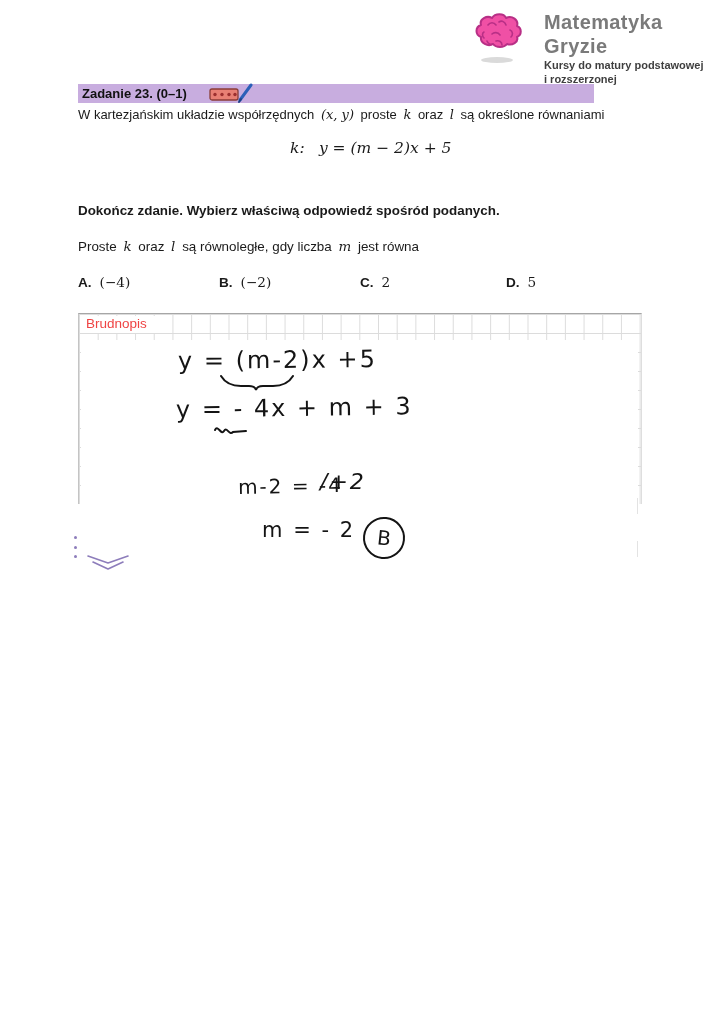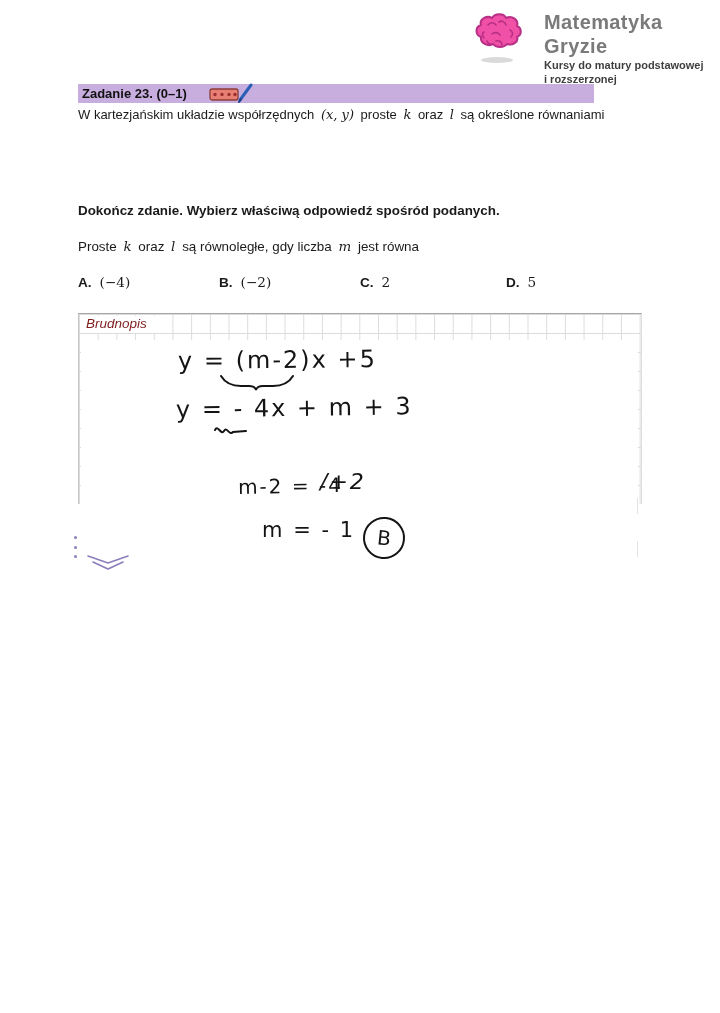--- a/index.html
+++ b/index.html
@@ -36,21 +36,21 @@
   
   .scratch{
     position:absolute;left:78px;top:313px;width:562px;height:190px;
     border-top:1px solid #a6a6a6;border-left:1px solid #c4c4c4;border-right:1px solid #dedede;
     background-image:
       linear-gradient(to right,#dcdcdc 1px,transparent 1px),
       linear-gradient(to bottom,#dcdcdc 1px,transparent 1px);
     background-size:18.7px 19px;
   }
   .scratch-label{
-    position:absolute;left:5px;top:2px;font-style:italic;font-size:13.5px;color:#7f1d1d;
+    position:absolute;left:5px;top:2px;font-size:13.5px;color:#ef4444;
     background:#fff;padding:0 14px 2px 2px;
   }
   .scratch-cover{position:absolute;left:2px;right:3px;top:26px;bottom:0;background:#fff;}
   .edge-artifact{position:absolute;left:637px;width:1px;background:#e3e3e3;}
   
   .hw{position:absolute;font-family:"DejaVu Sans",sans-serif;color:#141414;white-space:nowrap;letter-spacing:2px;z-index:5;}
   .hw1{left:178px;top:346px;font-size:24px;transform:rotate(-.6deg);}
   .hw2{left:176px;top:394px;font-size:24px;transform:rotate(-.8deg);}
   .hw3{left:238px;top:474px;font-size:20px;transform:rotate(-1deg);}
   .hw3note{left:320px;top:469px;font-size:22px;font-style:italic;}
@@ -107,20 +107,24 @@
   <span>W kartezjańskim układzie współrzędnych</span>
   <span class="mi">(x, y)</span>
   <span>proste</span>
   <span class="mi">k</span>
   <span>oraz</span>
   <span class="mi">l</span>
   <span>są określone równaniami</span>
 </div>
 
 <div class="equations">
+  <div class="eq-row">
+    <span class="eq-label">k:</span>
+    <span>y = (m − 2)x + 5</span>
+  </div>
 </div>
 
 <div class="instruction">Dokończ zdanie. Wybierz właściwą odpowiedź spośród podanych.</div>
 
 <div class="question">
   <span>Proste</span>
   <span class="mi">k</span>
   <span>oraz</span>
   <span class="mi">l</span>
   <span>są równoległe, gdy liczba</span>
@@ -151,21 +155,21 @@
 <div class="hw hw1">y = (m-2)x +5</div>
 <svg class="hw-svg" style="left:219px;top:375px;" width="76" height="16" viewBox="0 0 76 16">
   <path d="M2,1 Q8,11 22,11 L30,11 Q36,11 37,15 Q38,11 44,11 L54,11 Q68,11 74,1" fill="none" stroke="#141414" stroke-width="2" stroke-linecap="round"></path>
 </svg>
 <div class="hw hw2">y = - 4x + m + 3</div>
 <svg class="hw-svg" style="left:213px;top:424px;" width="36" height="14" viewBox="0 0 36 14">
   <path d="M2,6 c3,-6 6,6 9,1 c3,-5 5,5 9,1 l13,-1" fill="none" stroke="#141414" stroke-width="2" stroke-linecap="round"></path>
 </svg>
 <div class="hw hw3">m-2 = -4</div>
 <div class="hw hw3note">/+2</div>
-<div class="hw hw4">m = - 1</div>
+<div class="hw hw4">m = - 2</div>
 <div class="circle-b">B</div>
 
 <div class="kebab">
   <i></i>
     <i></i>
     <i></i>
 </div>
 <svg class="chevrons" width="44" height="20" viewBox="0 0 44 20">
   <polyline points="2,2 22,9 42,2" fill="none" stroke="#8d7dbb" stroke-width="1.6" stroke-linecap="round" stroke-linejoin="round"></polyline>
   <polyline points="7,8 22,15 37,8" fill="none" stroke="#8d7dbb" stroke-width="1.6" stroke-linecap="round" stroke-linejoin="round"></polyline>

